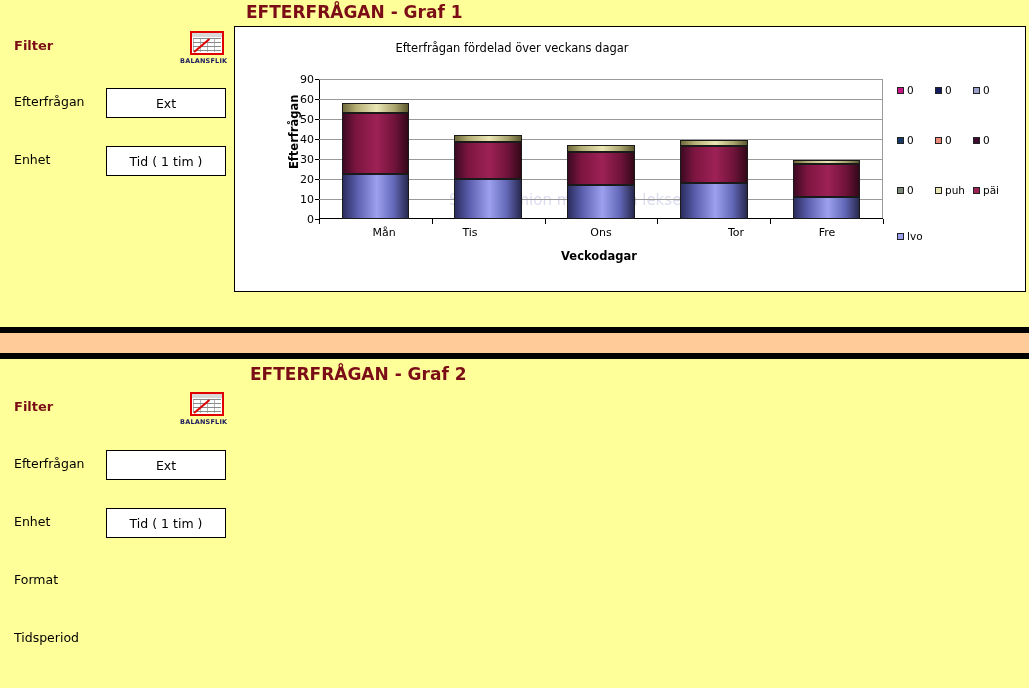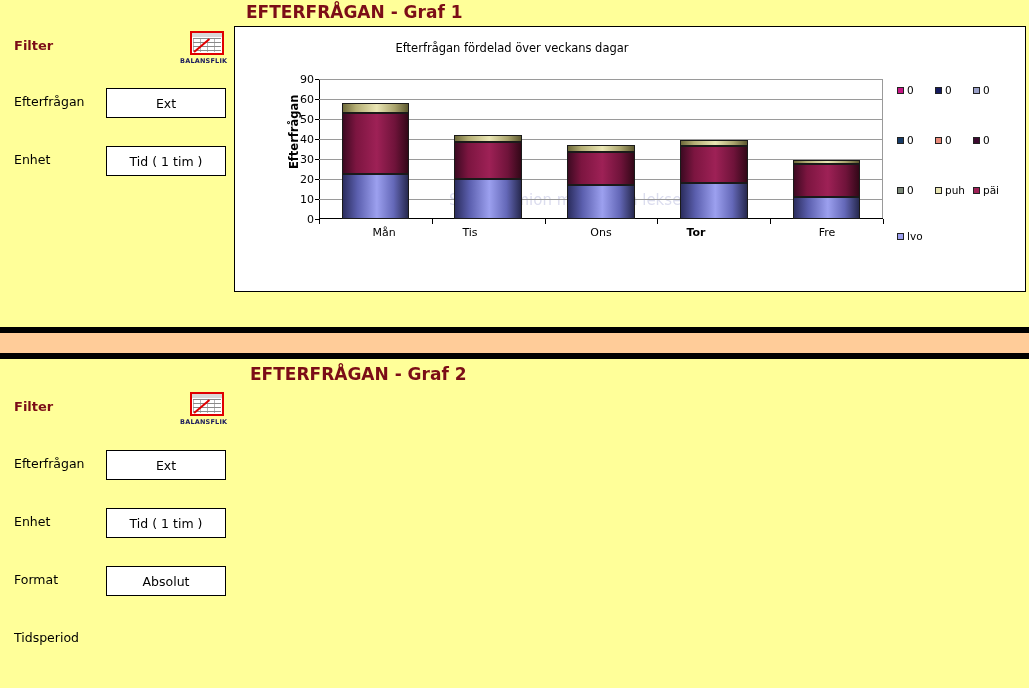--- a/index.html
+++ b/index.html
@@ -170,32 +170,33 @@
             <div class="seg seg-kha" style="height: 6.8px; bottom: 67px;"></div>
           </div>
           <div class="xtickmark" style="left: 225.6px;"></div>
           <div class="xtick" style="left: 282px;">Ons</div>
           <div class="bar" style="left: 360.96px; width: 67.68px; height: 78.8px;">
             <div class="seg seg-blue" style="height: 35.6px; bottom: 0px;"></div>
             <div class="seg seg-mag" style="height: 37.2px; bottom: 35.6px;"></div>
             <div class="seg seg-kha" style="height: 6px; bottom: 72.8px;"></div>
           </div>
           <div class="xtickmark" style="left: 338.4px;"></div>
-          <div class="xtick" style="left: 377px; font-weight: bold;">Tor</div>
+          <div class="xtick" style="left: 417px;">Tor</div>
           <div class="bar" style="left: 473.76px; width: 67.68px; height: 58.8px;">
             <div class="seg seg-blue" style="height: 22px; bottom: 0px;"></div>
             <div class="seg seg-mag" style="height: 33px; bottom: 22px;"></div>
             <div class="seg seg-kha" style="height: 3.8px; bottom: 55px;"></div>
           </div>
           <div class="xtickmark" style="left: 451.2px;"></div>
           <div class="xtick" style="left: 508px;">Fre</div>
           <div class="xtickmark" style="left: 564px;"></div>
         </div>
 
       <div class="yaxis-title" style="left:14px;top:90px;width:90px;">Efterfrågan</div>
+      <div class="xaxis-title" style="left:234px;top:222px;width:260px;">Veckodagar</div>
 
       <div class="legend" id="legend1" style="left:662px;top:58px;width:126px;height:180px;">
           <div class="lg-item" style="left: 0px; top: 0px;">
             <span class="lg-sw" style="background: rgb(199, 21, 133);"></span>
             <span class="lg-tx">0</span>
           </div>
           <div class="lg-item" style="left: 38px; top: 0px;">
             <span class="lg-sw" style="background: rgb(20, 26, 94);"></span>
             <span class="lg-tx">0</span>
           </div>
@@ -254,21 +255,20 @@
       <div class="frow" style="top:87px;">
         <div class="lbl">Efterfrågan</div>
         <div class="box">Ext</div>
       </div>
       <div class="frow" style="top:145px;">
         <div class="lbl">Enhet</div>
         <div class="box">Tid ( 1 tim )</div>
       </div>
       <div class="frow" style="top:203px;">
         <div class="lbl">Format</div>
-        <div class="box">Absolut</div>
       </div>
       <div class="frow" style="top:261px;">
         <div class="lbl">Tidsperiod</div>
       </div>
     </div>
 
     <div style="position:absolute;left:250px;top:5px;font-size:17px;font-weight:bold;color:#7b0d17;">EFTERFRÅGAN - Graf 2</div>
 
   </div>
 

